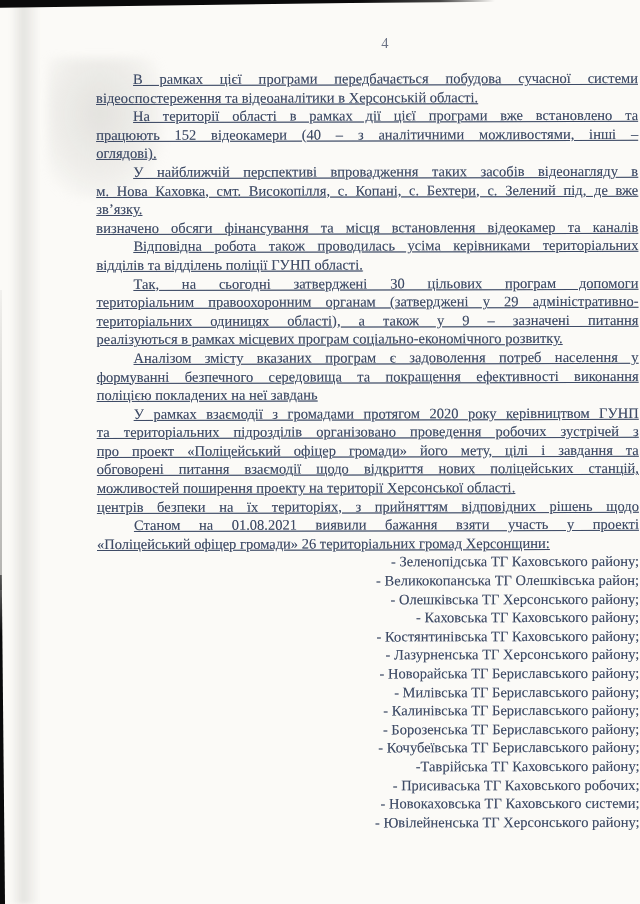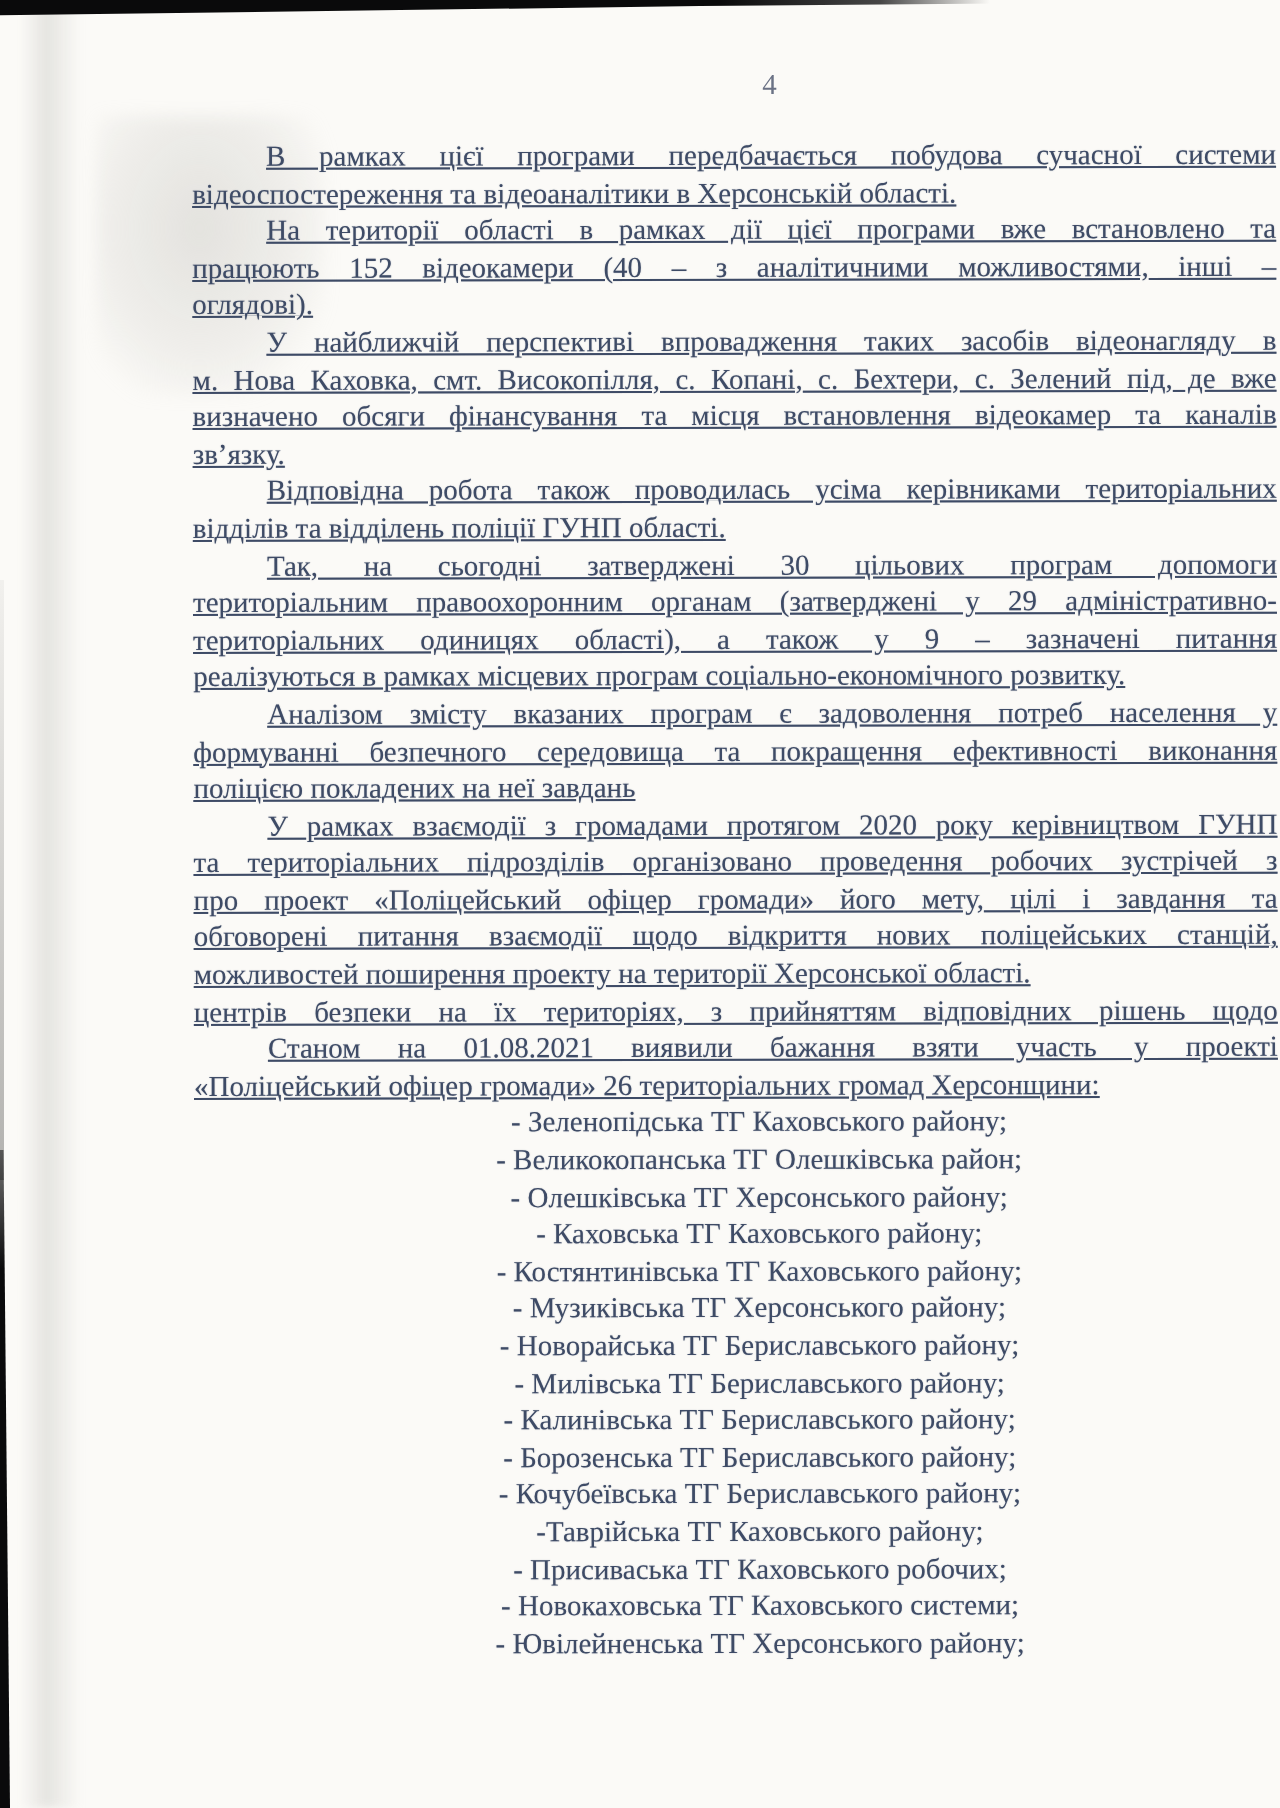--- a/index.html
+++ b/index.html
@@ -63,21 +63,21 @@
   .line {
     text-align: justify;
     text-align-last: justify;
     min-height: 18.6px;
     text-decoration: underline;
   }
   .line.first { text-indent: 37px; }
   .line.last  { text-align-last: left; }
   .list-line  {
     padding-left: 23px;
-    text-align: center;
+    text-align: right;
     min-height: 18.6px;
   }
 </style>
 </head>
 <body>
 
 <div class="scan-shadow-band"></div>
 <div class="scan-smudge"></div>
 <div class="scan-bar-top"></div>
 <div class="scan-edge-left-line"></div>
@@ -90,22 +90,22 @@
       <div class="line last">відеоспостереження та відеоаналітики в Херсонській області.</div>
     </div>
     <div>
       <div class="line first">На території області в рамках дії цієї програми вже встановлено та</div>
       <div class="line">працюють 152 відеокамери (40 – з аналітичними можливостями, інші –</div>
       <div class="line last">оглядові).</div>
     </div>
     <div>
       <div class="line first">У найближчій перспективі впровадження таких засобів відеонагляду в</div>
       <div class="line">м. Нова Каховка, смт. Високопілля, с. Копані, с. Бехтери, с. Зелений під, де вже</div>
+      <div class="line last">зв’язку.</div>
       <div class="line">визначено обсяги фінансування та місця встановлення відеокамер та каналів</div>
-      <div class="line last">зв’язку.</div>
     </div>
     <div>
       <div class="line first">Відповідна робота також проводилась усіма керівниками територіальних</div>
       <div class="line last">відділів та відділень поліції ГУНП області.</div>
     </div>
     <div>
       <div class="line first">Так, на сьогодні затверджені 30 цільових програм допомоги</div>
       <div class="line">територіальним правоохоронним органам (затверджені у 29 адміністративно-</div>
       <div class="line">територіальних одиницях області), а також у 9 – зазначені питання</div>
       <div class="line last">реалізуються в рамках місцевих програм соціально-економічного розвитку.</div>
@@ -126,21 +126,21 @@
     <div>
       <div class="line first">Станом на 01.08.2021 виявили бажання взяти участь у проекті</div>
       <div class="line last">«Поліцейський офіцер громади» 26 територіальних громад Херсонщини:</div>
     </div>
     <div>
       <div class="list-line">- Зеленопідська ТГ Каховського району;</div>
       <div class="list-line">- Великокопанська ТГ Олешківська район;</div>
       <div class="list-line">- Олешківська ТГ Херсонського району;</div>
       <div class="list-line">- Каховська ТГ Каховського району;</div>
       <div class="list-line">- Костянтинівська ТГ Каховського району;</div>
-      <div class="list-line">- Музиківська ТГ Херсонського району;</div>
+      <div class="list-line">- Лазурненська ТГ Херсонського району;</div>
       <div class="list-line">- Новорайська ТГ Бериславського району;</div>
       <div class="list-line">- Милівська ТГ Бериславського району;</div>
       <div class="list-line">- Калинівська ТГ Бериславського району;</div>
       <div class="list-line">- Борозенська ТГ Бериславського району;</div>
       <div class="list-line">- Кочубеївська ТГ Бериславського району;</div>
       <div class="list-line">-Таврійська ТГ Каховського району;</div>
       <div class="list-line">- Присиваська ТГ Каховського робочих;</div>
       <div class="list-line">- Новокаховська ТГ Каховського системи;</div>
       <div class="list-line">- Ювілейненська ТГ Херсонського району;</div>
     </div>

